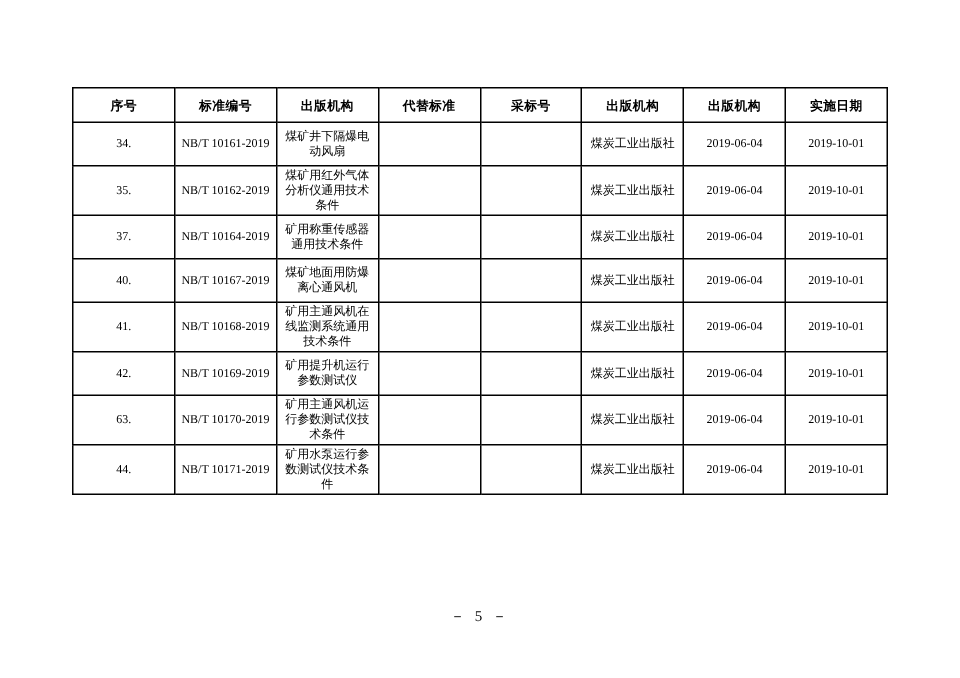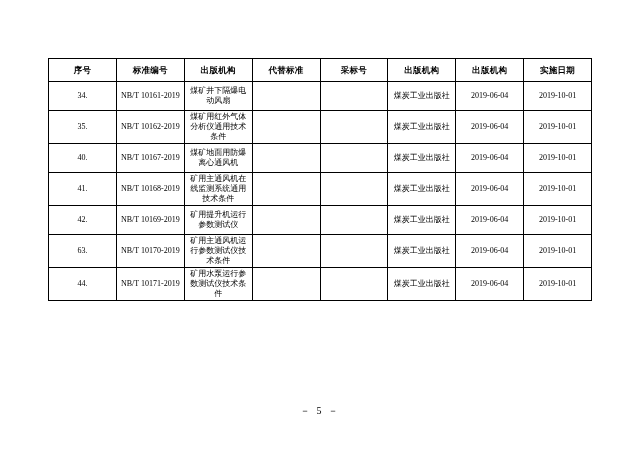--- a/index.html
+++ b/index.html
@@ -97,20 +97,30 @@
         <td class="col-seq">35.</td>
         <td class="col-code">NB/T 10162-2019</td>
         <td class="col-name">煤矿用红外气体分析仪通用技术条件</td>
         <td class="col-replace"></td>
         <td class="col-filing"></td>
         <td class="col-org">煤炭工业出版社</td>
         <td class="col-approve">2019-06-04</td>
         <td class="col-impl">2019-10-01</td>
       </tr>
       <tr>
+        <td class="col-seq">37.</td>
+        <td class="col-code">NB/T 10164-2019</td>
+        <td class="col-name">矿用称重传感器通用技术条件</td>
+        <td class="col-replace"></td>
+        <td class="col-filing"></td>
+        <td class="col-org">煤炭工业出版社</td>
+        <td class="col-approve">2019-06-04</td>
+        <td class="col-impl">2019-10-01</td>
+      </tr>
+      <tr>
         <td class="col-seq">40.</td>
         <td class="col-code">NB/T 10167-2019</td>
         <td class="col-name">煤矿地面用防爆离心通风机</td>
         <td class="col-replace"></td>
         <td class="col-filing"></td>
         <td class="col-org">煤炭工业出版社</td>
         <td class="col-approve">2019-06-04</td>
         <td class="col-impl">2019-10-01</td>
       </tr>
       <tr>

